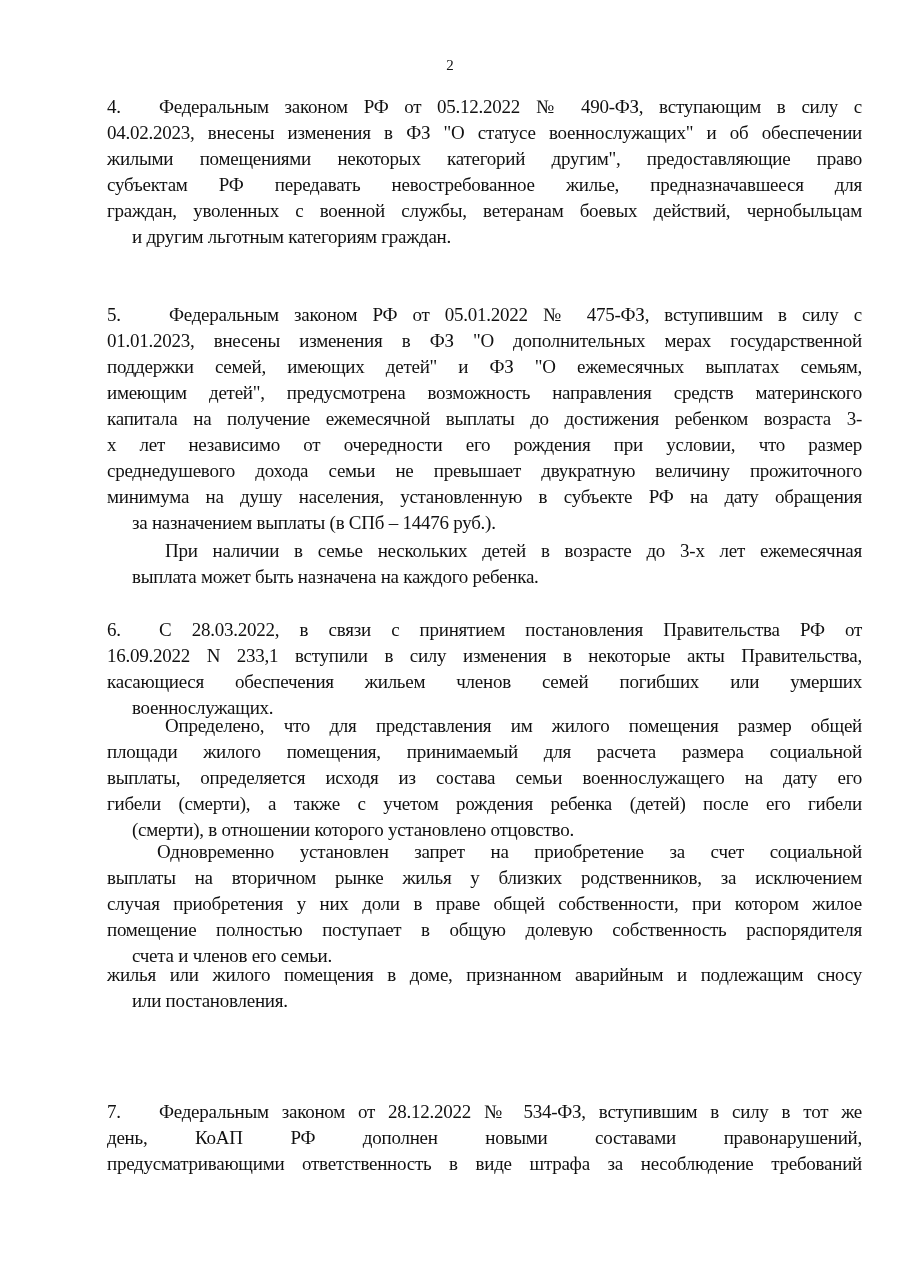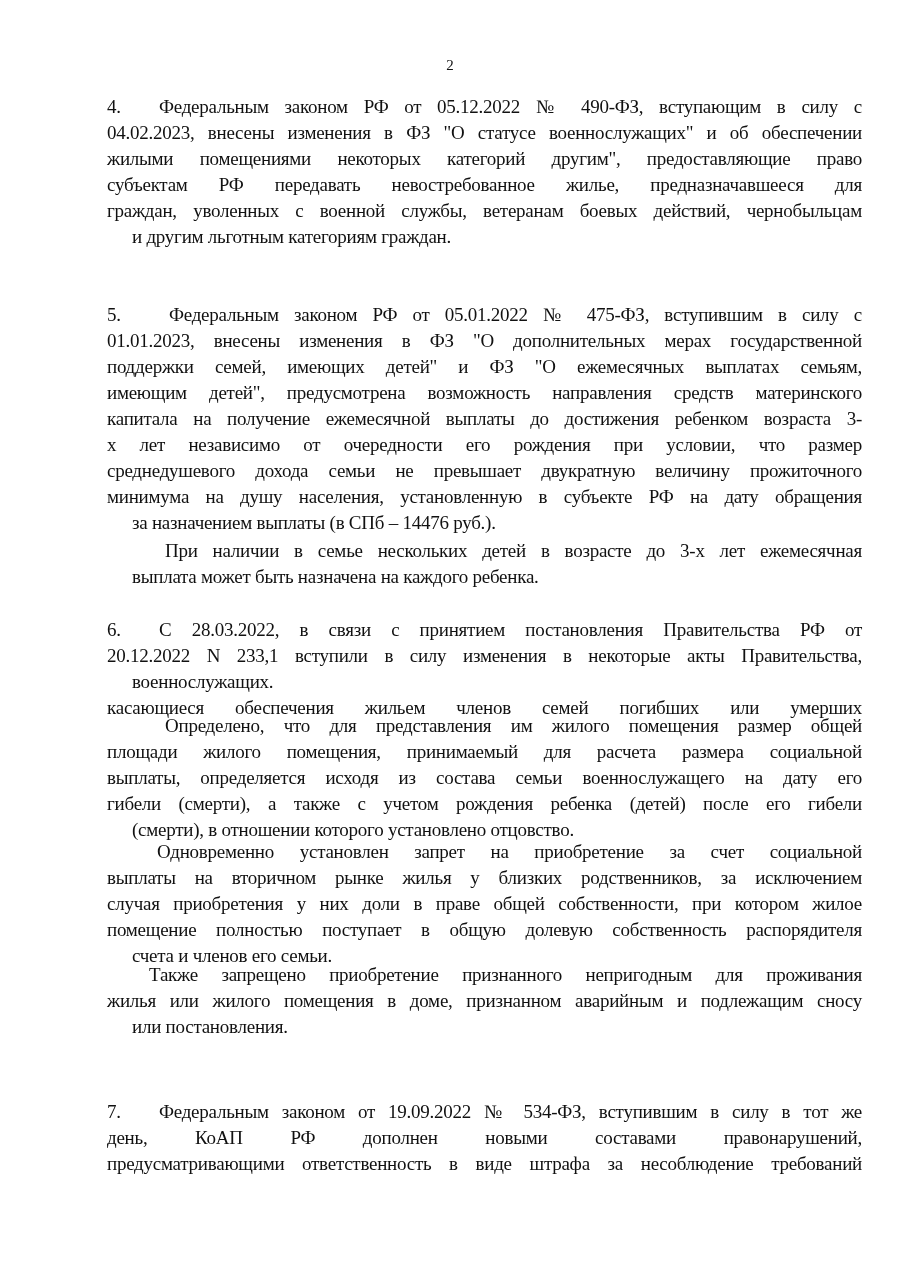--- a/index.html
+++ b/index.html
@@ -50,46 +50,45 @@
     <span class="line last">за назначением выплаты (в СПб – 14476 руб.).</span>
   </div>
 
   <div class="para" style="top:538px;">
     <span class="line" style="padding-left:58px;">При наличии в семье нескольких детей в возрасте до 3-х лет ежемесячная</span>
     <span class="line last">выплата может быть назначена на каждого ребенка.</span>
   </div>
 
   <div class="para" style="top:617px;">
     <span class="line"><span class="num">6.</span><span>С 28.03.2022, в связи с принятием постановления Правительства РФ от</span></span>
-    <span class="line">20.12.2022 N 233,1 вступили в силу изменения в некоторые акты Правительства,</span>
+    <span class="line">16.09.2022 N 233,1 вступили в силу изменения в некоторые акты Правительства,</span>
+    <span class="line">касающиеся обеспечения жильем   членов семей погибших или умерших</span>
     <span class="line last">военнослужащих.</span>
-    <span class="line">касающиеся обеспечения жильем   членов семей погибших или умерших</span>
   </div>
 
   <div class="para" style="top:713px;">
     <span class="line" style="padding-left:58px;">Определено, что для представления им жилого помещения размер общей</span>
     <span class="line">площади жилого помещения, принимаемый для расчета размера социальной</span>
     <span class="line">выплаты, определяется исходя из состава семьи военнослужащего на дату его</span>
     <span class="line">гибели (смерти), а также с учетом рождения ребенка (детей) после его гибели</span>
     <span class="line last">(смерти), в отношении которого установлено отцовство.</span>
   </div>
 
   <div class="para" style="top:839px;">
     <span class="line" style="padding-left:50px;">Одновременно установлен запрет на приобретение за счет социальной</span>
     <span class="line">выплаты  на вторичном рынке жилья у близких родственников, за исключением</span>
     <span class="line">случая приобретения у них доли в праве общей собственности, при котором жилое</span>
     <span class="line">помещение полностью поступает в общую долевую собственность распорядителя</span>
     <span class="line last">счета и членов его семьи.</span>
   </div>
 
   <div class="para" style="top:962px;">
-    <span class="line" style="padding-left:42px;">Также запрещено приобретение признанного непригодным для проживания</span>
     <span class="line">жилья или жилого помещения в доме, признанном аварийным и подлежащим сносу</span>
     <span class="line last">или постановления.</span>
   </div>
 
   <div class="para" style="top:1099px;">
-    <span class="line"><span class="num">7.</span><span>Федеральным законом от 19.09.2022 № 534-ФЗ, вступившим в силу в тот же</span></span>
+    <span class="line"><span class="num">7.</span><span>Федеральным законом от 28.12.2022 № 534-ФЗ, вступившим в силу в тот же</span></span>
     <span class="line">день,   КоАП   РФ           дополнен   новыми   составами   правонарушений,</span>
     <span class="line">предусматривающими ответственность в виде штрафа за несоблюдение требований</span>
   </div>
 
 </div>
 
 </body></html>

